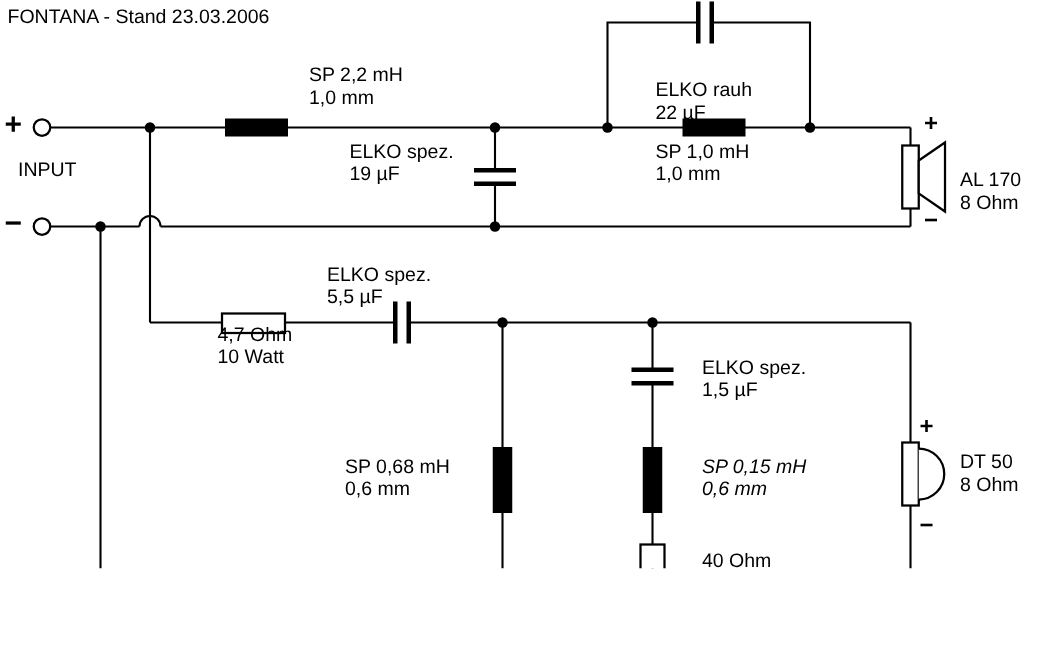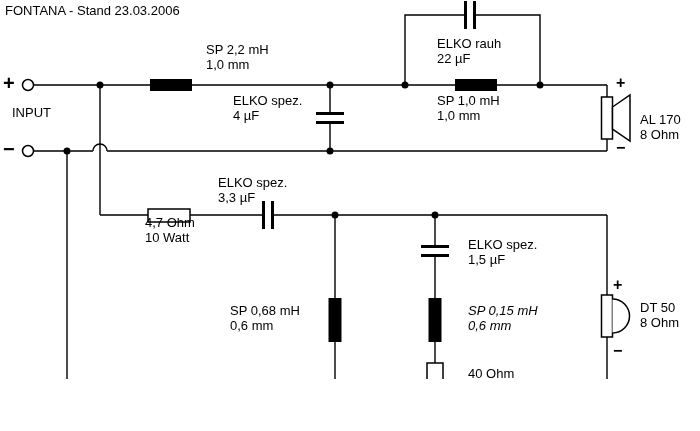--- a/index.html
+++ b/index.html
@@ -87,41 +87,41 @@
   <div class="pm big" style="left:3px; top:139px;">−</div>
   <div class="input-label">INPUT</div>
 
   <div class="lbl" style="left:185px; top:42px;margin-left:21px;">
     <div>SP 2,2 mH</div>
     <div>1,0 mm</div>
   </div>
 
   <div class="lbl" style="left:233px; top:93px;">
     <div>ELKO spez.</div>
-    <div>4 µF</div>
+    <div>19 µF</div>
   </div>
 
-  <div class="lbl" style="left:437px; top:36px;">
+  <div class="lbl" style="left:437px; top:52px;">
     <div>ELKO rauh</div>
     <div>22 µF</div>
   </div>
 
   <div class="lbl" style="left:437px; top:93px;">
     <div>SP 1,0 mH</div>
     <div>1,0 mm</div>
   </div>
 
   <div class="lbl" style="left:145px; top:175px;margin-top:40px;">
     <div>4,7 Ohm</div>
     <div>10 Watt</div>
   </div>
 
   <div class="lbl" style="left:218px; top:175px;">
     <div>ELKO spez.</div>
-    <div>3,3 µF</div>
+    <div>5,5 µF</div>
   </div>
 
   <div class="lbl" style="left:230px; top:303px;">
     <div>SP 0,68 mH</div>
     <div>0,6 mm</div>
   </div>
 
   <div class="lbl" style="left:468px; top:237px;">
     <div>ELKO spez.</div>
     <div>1,5 µF</div>

